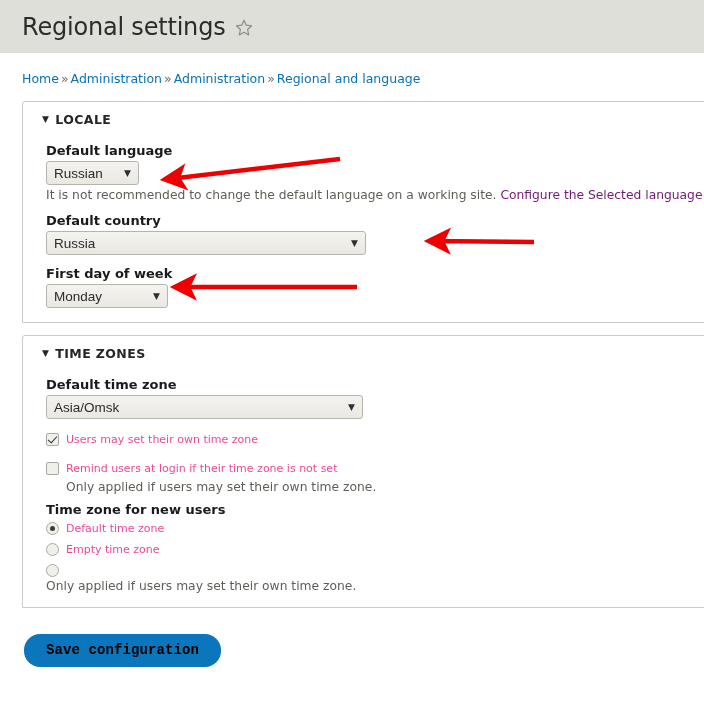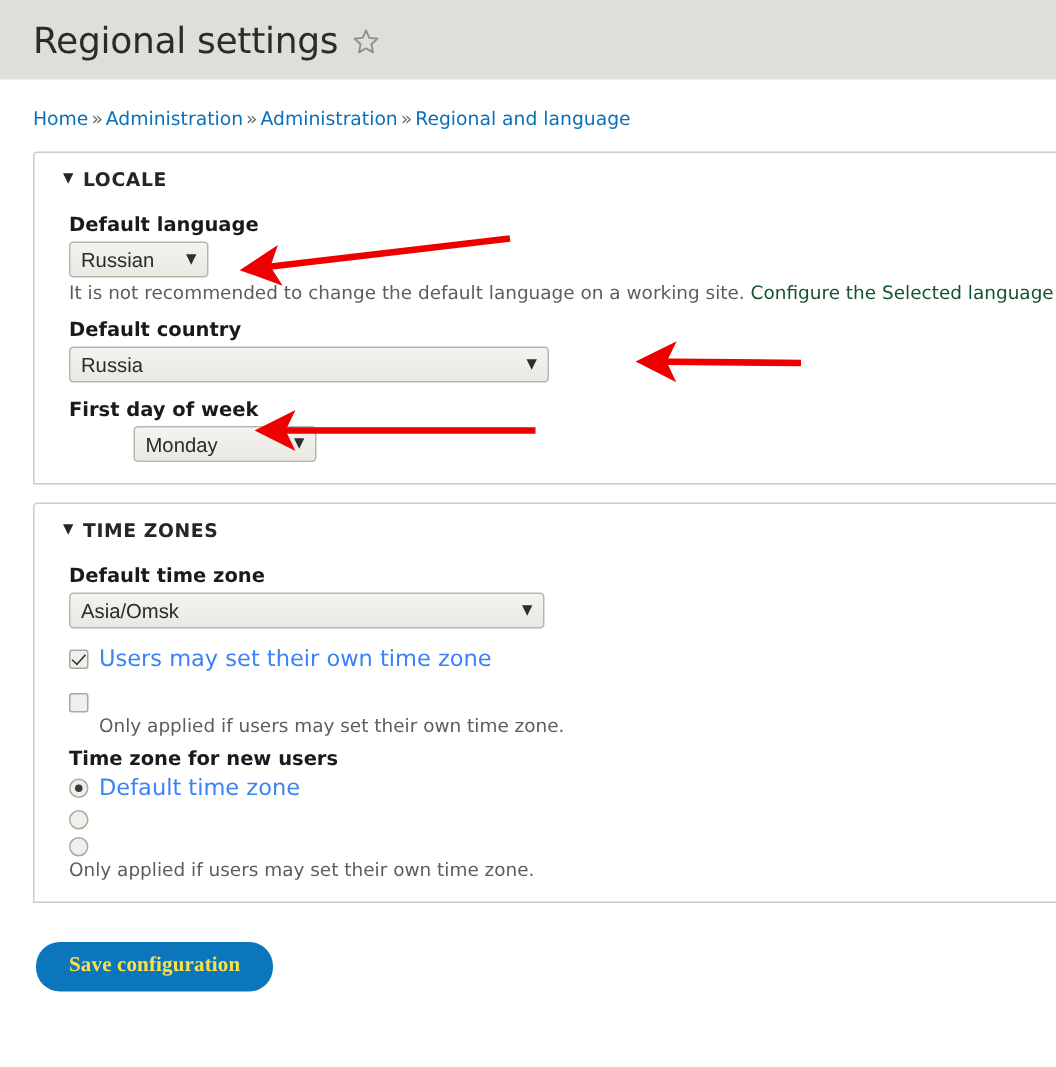--- a/index.html
+++ b/index.html
@@ -125,30 +125,30 @@
   .sel-wrap .arrow {
     position: absolute;
     right: 8px; top: 50%;
     transform: translateY(-50%);
     font-size: 9px;
     color: #2e2e2e;
     pointer-events: none;
   }
   .sel-lang { width: 93px; }
   .sel-country { width: 320px; }
-  .sel-firstday { width: 122px; margin-left: 43px; }
+  .sel-firstday { width: 122px; }
   .sel-tz { width: 317px; }
 
   .description {
     font-size: 12.3px;
     color: #5e5e58;
     margin-top: 3px;
     white-space: nowrap;
   }
-  .description a { color: #14532d; text-decoration: none; }
+  .description a { color: #701a75; text-decoration: none; }
 
   
   .check-row, .radio-row {
     display: flex;
     align-items: flex-start;
     margin-bottom: 2px;
   }
   .box {
     width: 13px; height: 13px;
     border: 1px solid #a9a9a2;
@@ -180,22 +180,22 @@
   }
   .radio.selected::after {
     content: "";
     position: absolute;
     left: 3px; top: 3px;
     width: 5px; height: 5px;
     background: #3a3a3a;
     border-radius: 50%;
   }
   .opt-label {
-    font-size: 15px;
-    color: #3b82f6;
+    font-size: 11px;
+    color: #ec4899;
     cursor: pointer;
     line-height: 19px;
   }
   .sub-desc {
     font-size: 12.3px;
     color: #5e5e58;
     margin: 0 0 8px 20px;
   }
   .group-label {
     font-size: 13px;
@@ -207,24 +207,24 @@
     font-size: 12.3px;
     color: #5e5e58;
     margin: 2px 0 0 0;
   }
   .spacer-8 { height: 8px; }
 
   
   .actions { padding: 14px 0 0 24px; }
   .btn-primary {
     background: #0c76bc;
-    color: #fde047;
+    color: #000000;
     border: none;
     border-radius: 16px;
-    font-family: Liberation Serif, serif;
+    font-family: Liberation Mono, monospace;
     font-size: 14px;
     font-weight: bold;
     padding: 8px 22px 9px 22px;
     cursor: pointer;
     letter-spacing: 0.1px;
   }
 
   
   .annotations {
     position: absolute;
@@ -313,31 +313,33 @@
 
         <div class="check-row" style="margin-top:9px;">
           <span class="box checked"></span>
           <span class="opt-label">Users may set their own time zone</span>
         </div>
 
         <div class="spacer-8"></div>
 
         <div class="check-row">
           <span class="box"></span>
+          <span class="opt-label">Remind users at login if their time zone is not set</span>
         </div>
         <div class="sub-desc">Only applied if users may set their own time zone.</div>
 
         <div class="group-label">Time zone for new users</div>
 
         <div class="radio-row">
           <span class="radio selected"></span>
           <span class="opt-label">Default time zone</span>
         </div>
         <div class="radio-row">
           <span class="radio"></span>
+          <span class="opt-label">Empty time zone</span>
         </div>
         <div class="radio-row">
           <span class="radio"></span>
         </div>
 
         <div class="tail-desc">Only applied if users may set their own time zone.</div>
 
       </div>
     </fieldset>
 

